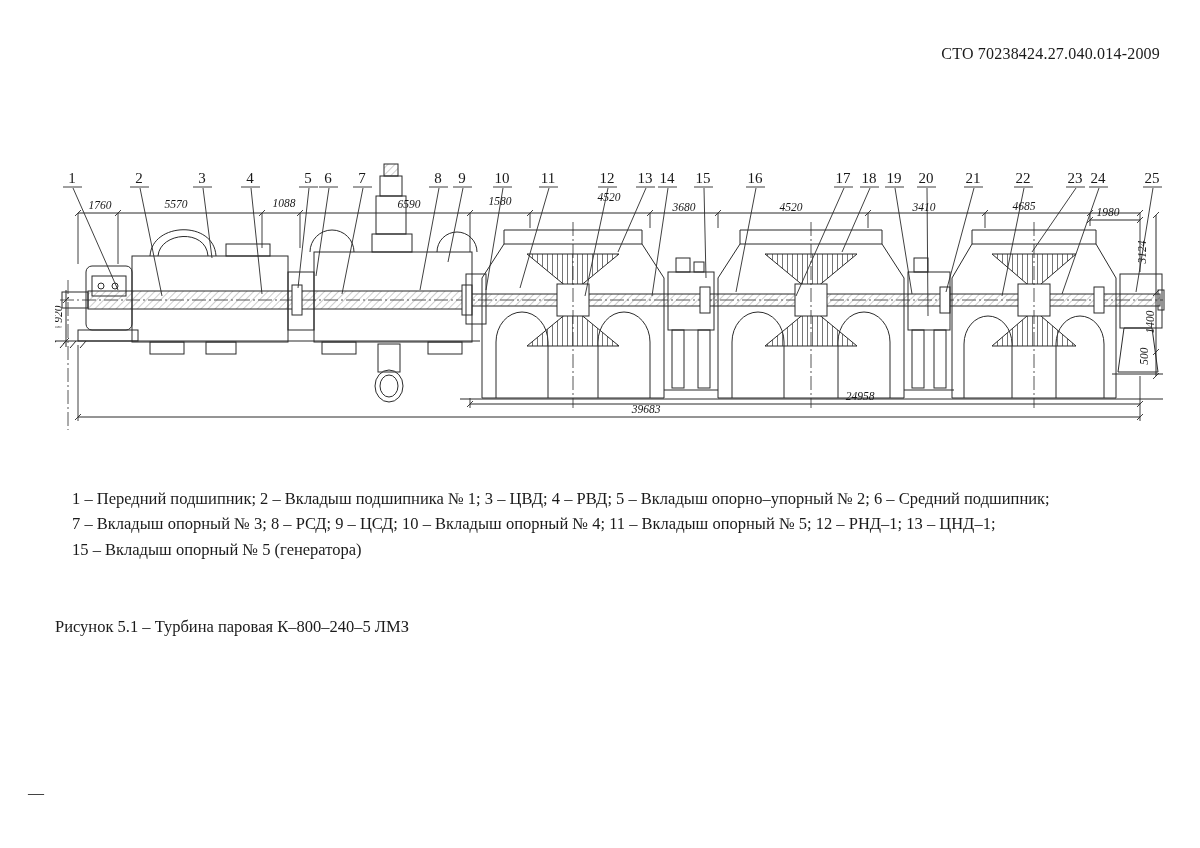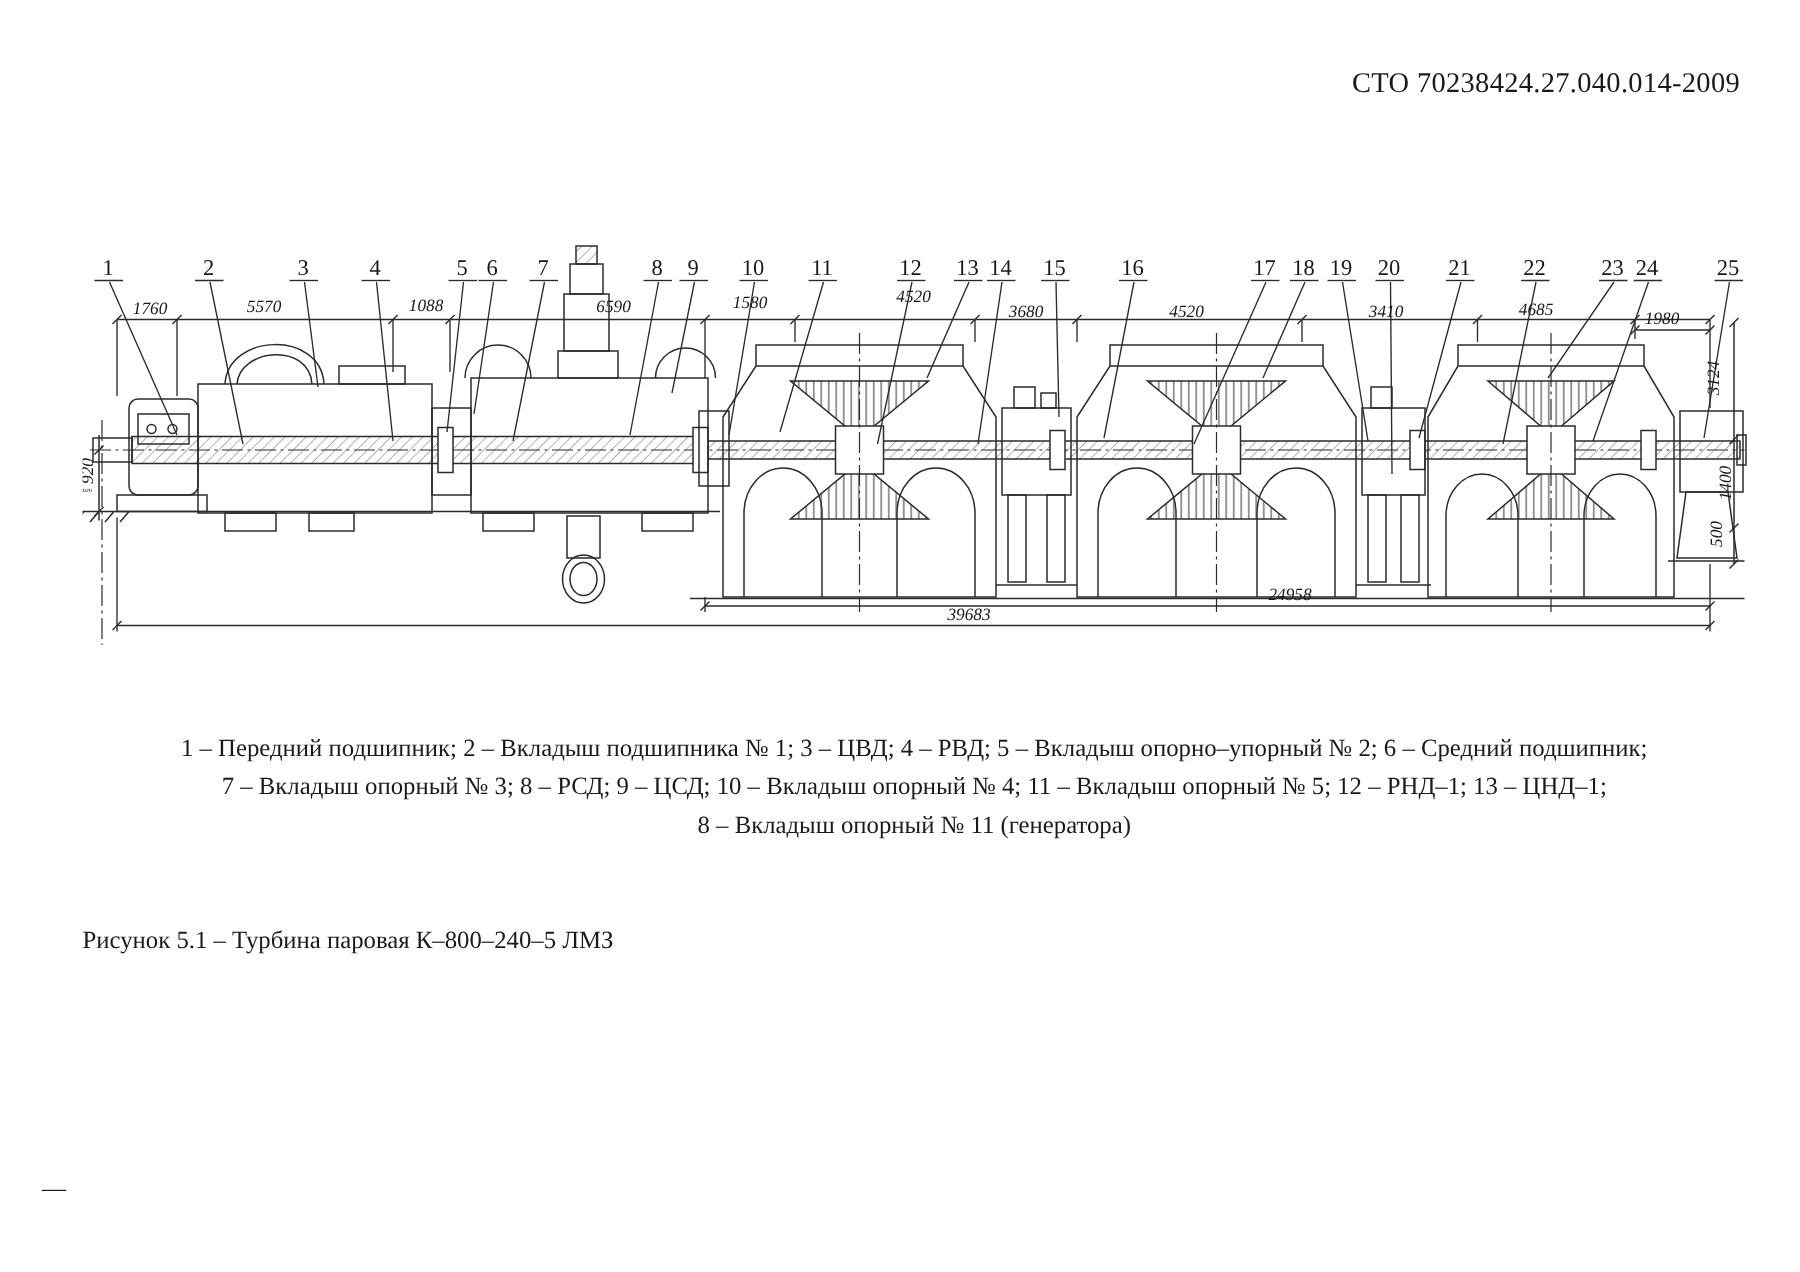--- a/index.html
+++ b/index.html
@@ -1,20 +1,20 @@
 <!DOCTYPE html>
 <html><head>
 <meta charset="utf-8">
 <style>
   html,body{margin:0;padding:0;background:#e8e8e8;}
   #page{position:relative;width:1200px;height:848px;background:#ffffff;margin:0 auto;
         font-family:"Liberation Serif", serif;color:#1a1a1a;overflow:hidden;}
-  #header-code{position:absolute;top:45px;right:40px;font-size:19px;letter-spacing:.2px;}
+  #header-code{position:absolute;top:45px;right:40px;font-size:16px;letter-spacing:.2px;}
   #drawing-area{position:absolute;left:55px;top:160px;width:1110px;height:285px;}
-  #legend{position:absolute;left:72px;top:486px;width:1075px;font-size:16.5px;line-height:25.3px;white-space:nowrap;text-align:center;}
+  #legend{position:absolute;left:72px;top:486px;width:1075px;font-size:16.5px;line-height:25.3px;white-space:nowrap;}
   #legend .big-num{font-size:21px;}
   #figure-caption{position:absolute;left:55px;top:617px;width:1110px;text-align:left;font-size:16.5px;}
   #page-mark{position:absolute;left:28px;top:784px;font-size:16px;}
   svg{display:block;}
   .callout-num{font:15px "Liberation Serif", serif;text-anchor:middle;fill:#181818;}
   .dim{font:italic 11.5px "Liberation Serif", serif;text-anchor:middle;fill:#181818;}
   .tiny{font:italic 6px "Liberation Serif", serif;fill:#181818;}
   .ln{stroke:#2b2b2b;stroke-width:0.9;fill:none;}
   .cl{stroke:#2b2b2b;stroke-width:0.8;fill:none;stroke-dasharray:14 3 2 3;}
 </style>
@@ -303,20 +303,20 @@
           <line x1="470" y1="398" x2="470" y2="408" class="ln"></line>
           <line x1="78" y1="345" x2="78" y2="421" class="ln"></line>
           <line x1="1140" y1="376" x2="1140" y2="421" class="ln"></line>
         </g>
     </svg>
   </div>
 
   <div id="legend">
     <div>1 – Передний подшипник; 2 – Вкладыш подшипника № 1; 3 – ЦВД; 4 – РВД; 5 – Вкладыш опорно–упорный № 2; 6 – Средний подшипник;</div>
     <div>7 – Вкладыш опорный № 3; 8 – РСД; 9 – ЦСД; 10 – Вкладыш опорный № 4; 11 – Вкладыш опорный № 5; 12 – РНД–1; 13 – ЦНД–1;</div>
-    <div>8 – Вкладыш опорный № 11 (генератора)</div>
+    <div>15 – Вкладыш опорный № 5 (генератора)</div>
   </div>
 
   <div id="figure-caption">Рисунок 5.1 – Турбина паровая К–800–240–5 ЛМЗ</div>
 
   <div id="page-mark">—</div>
 
 </div>
 
 </body></html>

